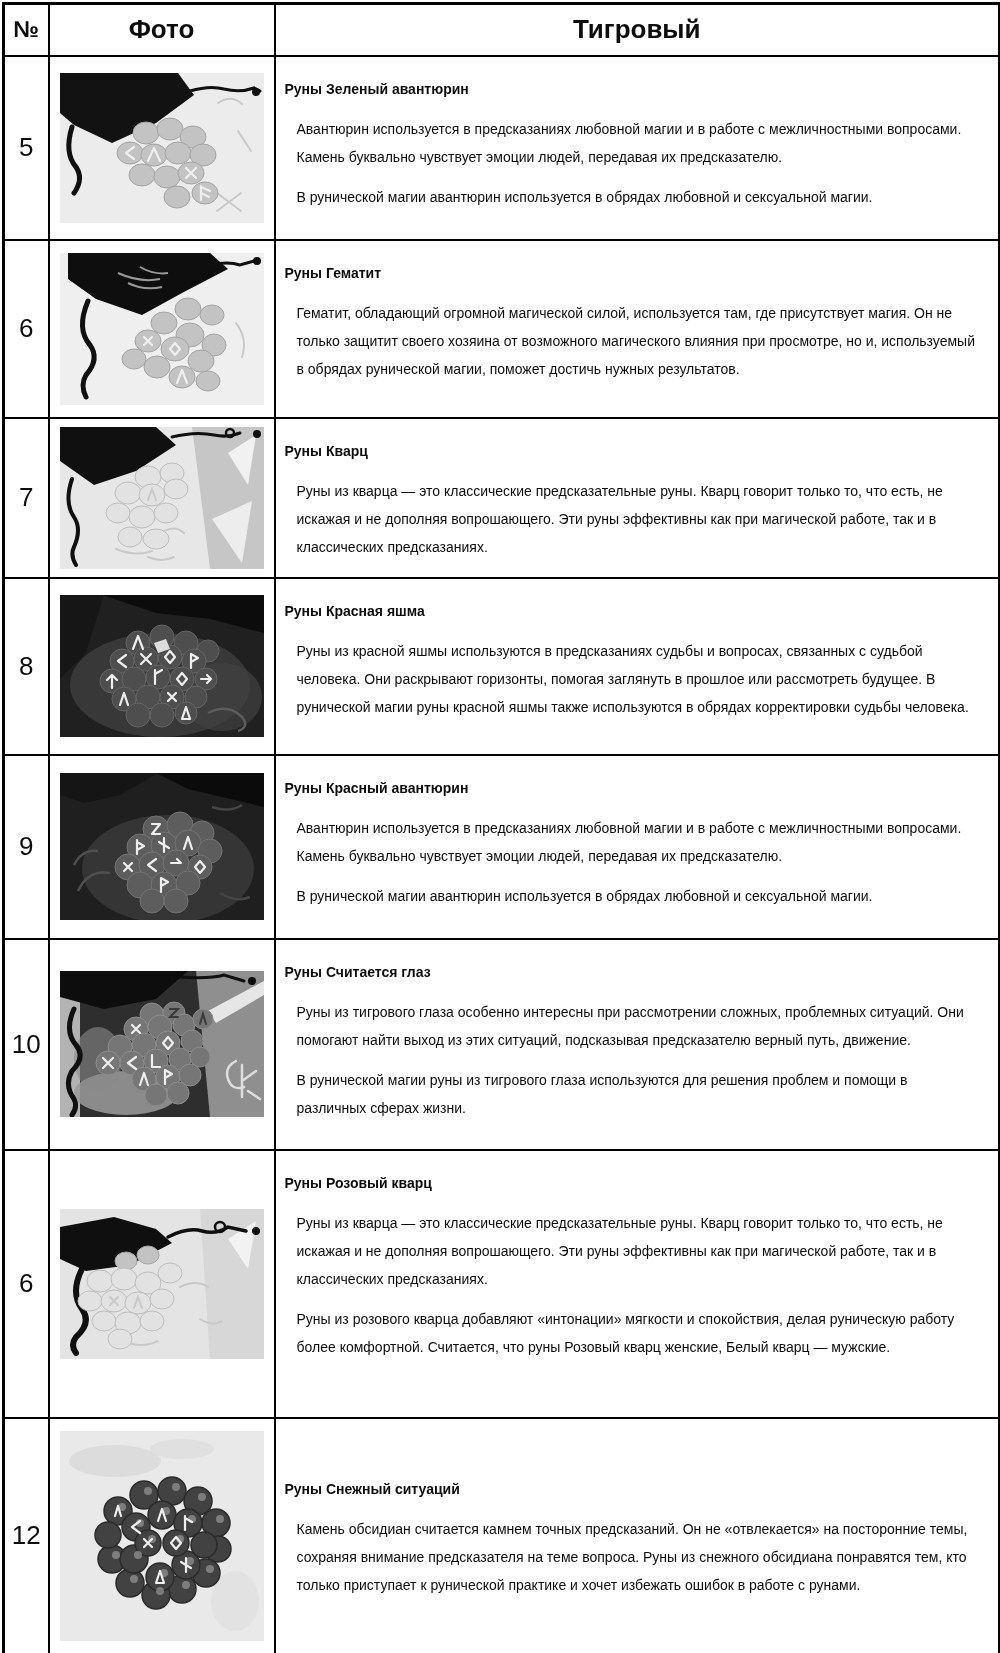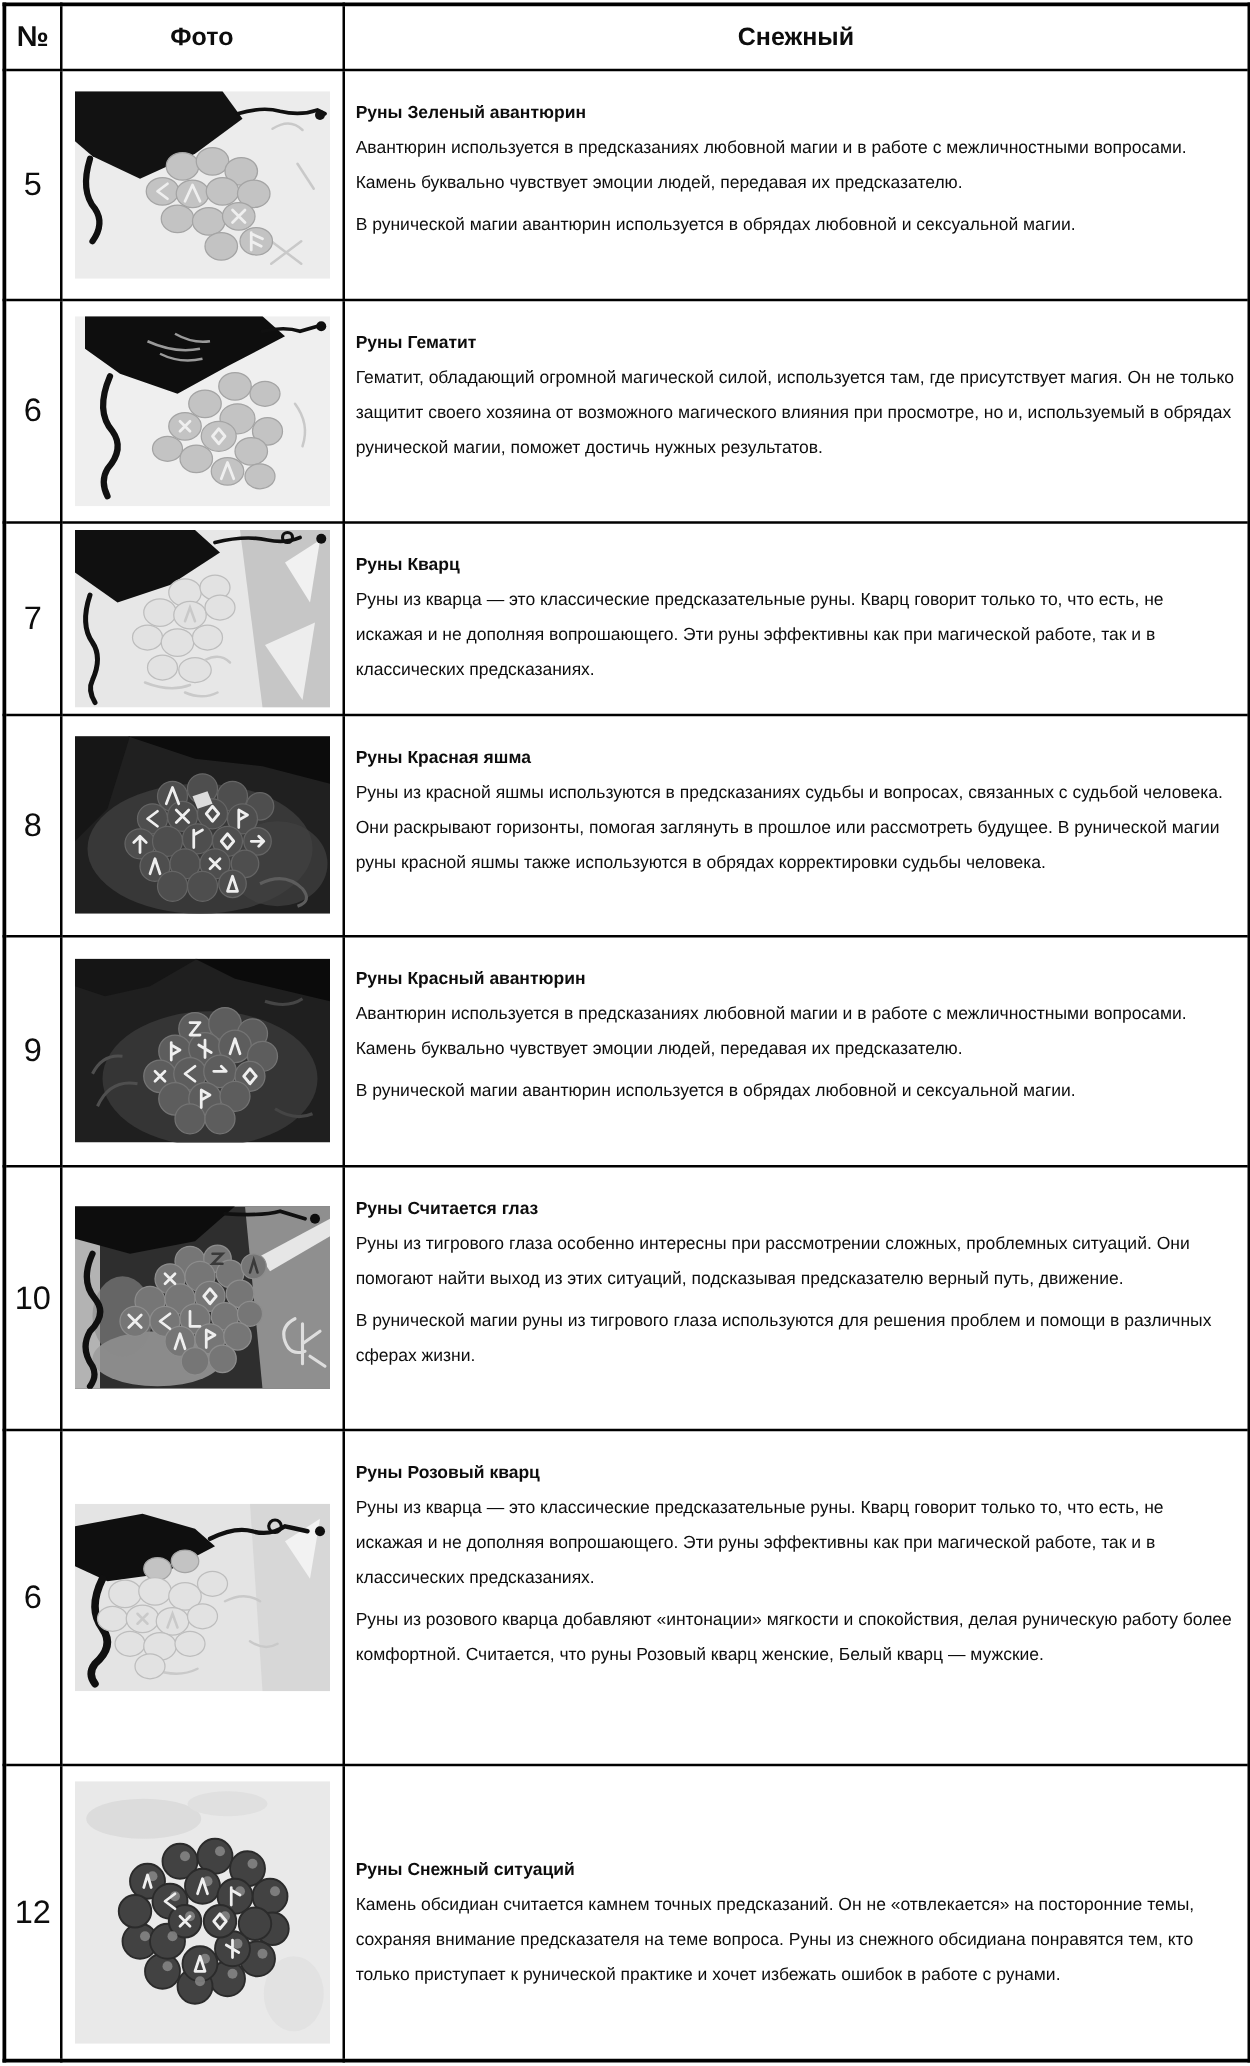--- a/index.html
+++ b/index.html
@@ -1,29 +1,29 @@
 <!DOCTYPE html>
 <html><head>
 <meta charset="utf-8">
 <style>
   html,body{margin:0;padding:0;background:#fff;}
   .page{width:1000px;height:1653px;background:#fff;box-sizing:border-box;padding:2px;overflow:hidden;}
   table.runes{border-collapse:collapse;table-layout:fixed;width:996px;border:3px solid #000;
     font-family:"Liberation Sans",sans-serif;color:#0d0d0d;}
   td,th{border:2px solid #000;box-sizing:border-box;overflow:hidden;}
   thead th{height:52px;text-align:center;vertical-align:middle;
-    font-weight:bold;font-size:20px;line-height:1.1;}
+    font-weight:bold;font-size:26px;line-height:1.1;}
   th.hnum{font-size:23px;}
   .cnum{text-align:center;vertical-align:middle;font-size:26px;}
   .cphoto{text-align:center;vertical-align:middle;padding:0;}
   .cphoto svg{display:inline-block;vertical-align:middle;}
   .cdesc{vertical-align:top;padding:18px 10px 4px 9px;font-size:14px;line-height:28px;}
   .cdesc.mid{vertical-align:middle;}
   .title{font-weight:bold;}
-  .cdesc p{margin:0;}
+  .cdesc p{margin:12px;}
   .cdesc p + p{margin-top:6px;}
   tr.r5{height:184px;} tr.r6{height:178px;} tr.r7{height:154px;} tr.r8{height:177px;}
   tr.r9{height:184px;} tr.r10{height:211px;} tr.r11{height:268px;} tr.r12{height:237px;}
   
   .crd{fill:none;stroke:#101010;stroke-linecap:round;}
   .stL{fill:#c3c3c3;stroke:#a4a4a4;stroke-width:1;}
   .stF{fill:#e2e2e2;stroke:#bdbdbd;stroke-width:1;}
   .stD{fill:#4e4e4e;stroke:#656565;stroke-width:1;}
   .stE{fill:#5d5d5d;stroke:#747474;stroke-width:1;}
   .stT{fill:#767676;stroke:#8d8d8d;stroke-width:1;}
@@ -40,21 +40,21 @@
 <table class="runes">
   <colgroup>
         <col style="width:45px">
         <col style="width:226px">
         <col style="width:725px">
       </colgroup>
   <thead>
     <tr>
       <th class="hnum">№</th>
       <th>Фото</th>
-      <th>Снежный</th>
+      <th>Тигровый</th>
     </tr>
   </thead>
   <tbody>
 
   <tr class="r5">
     <td class="cnum">5</td>
     <td class="cphoto">
       <svg width="204" height="150" viewBox="0 0 204 150">
         <rect width="204" height="150" fill="#ececec"></rect>
         <path class="rwf" d="M158 30 q14 -9 24 1" stroke-width="3"></path>

